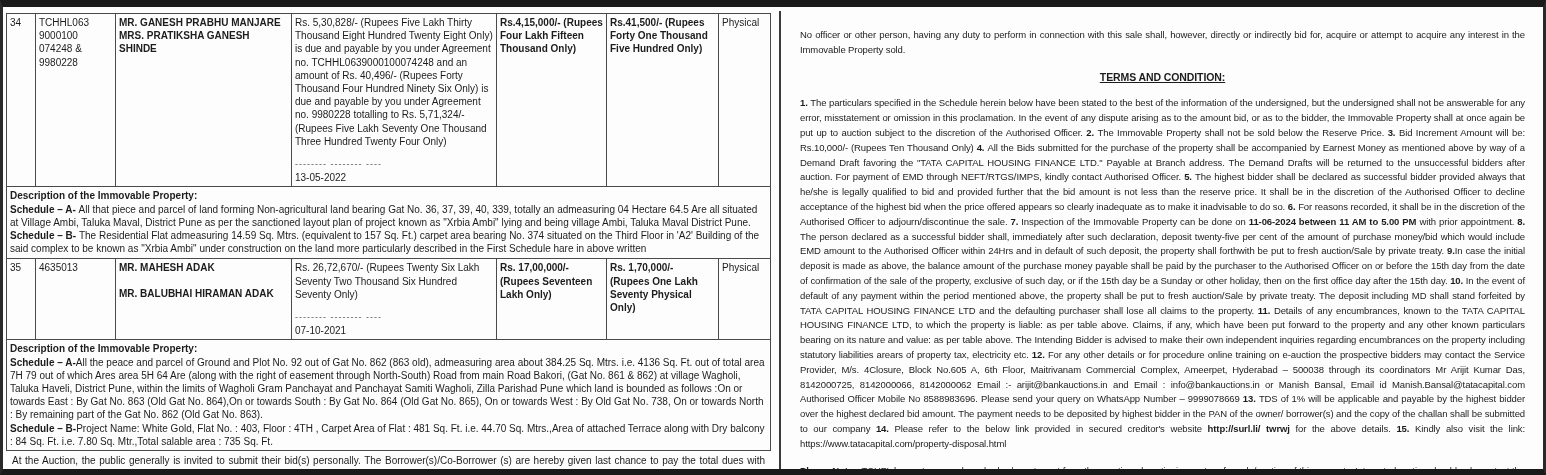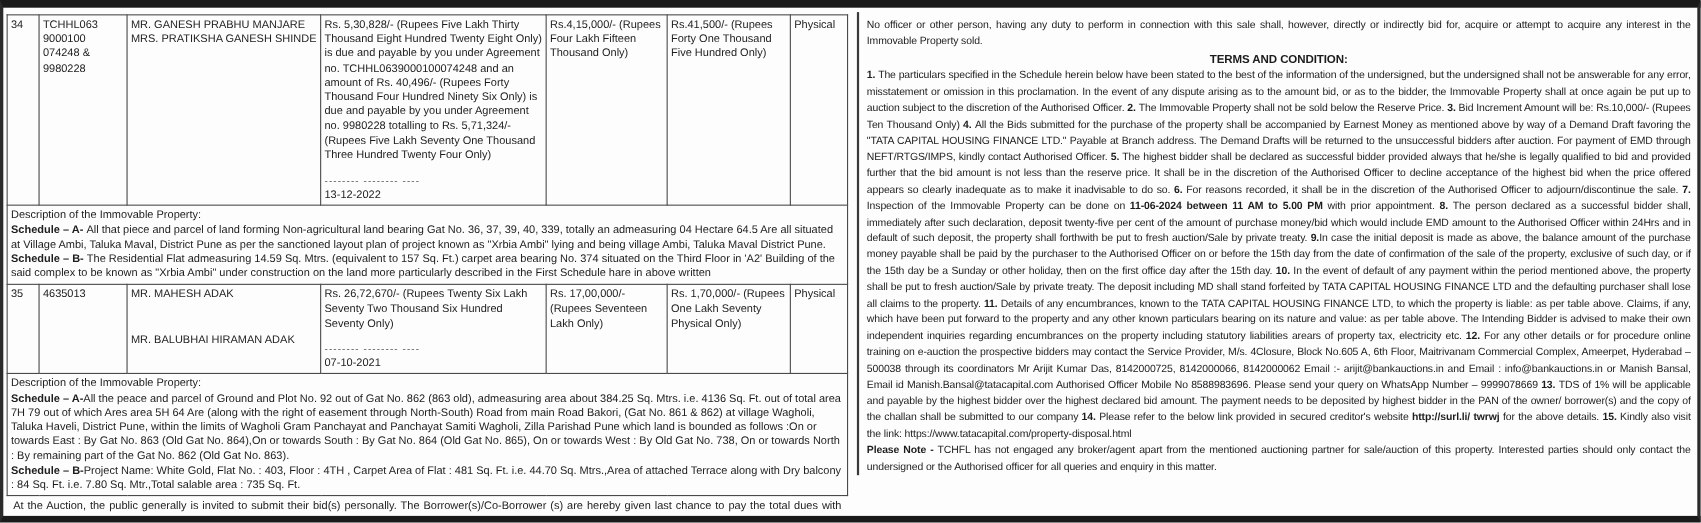--- a/index.html
+++ b/index.html
@@ -15,29 +15,29 @@
     position:absolute; left:776px; top:4px; width:762px;
     border-left:2px solid #3a3a3a; padding:5px 4px 0 7px;
     font-size:9.5px; line-height:14.8px; letter-spacing:-0.1px; text-align:justify;
   }
   table.sched { border-collapse:collapse; width:764px; table-layout:fixed; }
   table.sched td {
     border:1.5px solid #4a4a4a; vertical-align:top; padding:2px 3px;
     font-size:10px; line-height:13.2px; text-align:left; overflow:hidden;
   }
   td.desc { text-align:left; font-size:10.2px; line-height:14.2px; padding:2px 5px;margin-top:24px; }
-  .bold { font-weight:normal; }
-  .names2 .co { margin-top:28px; }
+  .bold { font-weight:bold; }
+  .names2 .co { margin-top:12px; }
   .dashes { color:#555; letter-spacing:1px; font-size:9px; margin-top:10px; }
   .note {
     font-size:10px; line-height:13.4px; padding:3px 6px 0 6px; text-align:justify;
   }
-  .right-panel p { margin:0; }
+  .right-panel p { margin:12px; }
   .tc-head { text-align:center; font-weight:bold; font-size:10.5px; margin:1px 0; }
-  .tc-head span { }
+  .tc-head span { text-decoration:underline; }
   .terms b { font-weight:bold; }
 </style>
 </head>
 <body>
 
 <div class="page">
 
   <div class="left-panel">
     <table class="sched">
       <colgroup>
@@ -53,21 +53,21 @@
           <tr style="height:146px">
         <td>34</td>
         <td>TCHHL063 9000100 074248 &amp; 9980228</td>
         <td>
           <div class="bold">MR. GANESH PRABHU MANJARE</div>
           <div class="bold co">MRS. PRATIKSHA GANESH SHINDE</div>
         </td>
         <td>
           <div>Rs. 5,30,828/- (Rupees Five Lakh Thirty Thousand Eight Hundred Twenty Eight  Only) is due and payable by you under Agreement no. TCHHL0639000100074248 and an amount of Rs. 40,496/- (Rupees Forty Thousand Four Hundred Ninety Six  Only) is due and payable by you under Agreement no. 9980228 totalling to Rs. 5,71,324/- (Rupees Five Lakh Seventy One Thousand Three Hundred Twenty Four  Only)</div>
           <div class="dashes">-------- -------- ----</div>
-          <div>13-12-2022</div>
+          <div>13-05-2022</div>
         </td>
         <td><span class="bold">Rs.4,15,000/- (Rupees Four Lakh Fifteen Thousand  Only)</span></td>
         <td class="bold">Rs.41,500/- (Rupees Forty One Thousand Five Hundred  Only)</td>
         <td>Physical</td>
       </tr>
       <tr style="height:72px">
         <td colspan="7" class="desc">
           <div class="bold">Description of the Immovable Property:</div>
           <div><b>Schedule – A- </b><span>All that piece and parcel of land forming Non-agricultural land bearing Gat No. 36, 37, 39, 40, 339, totally an admeasuring 04 Hectare 64.5 Are all situated at Village Ambi, Taluka Maval, District Pune as per the sanctioned layout plan of project known as "Xrbia Ambi" lying and being village Ambi, Taluka Maval District Pune.</span></div>
           <div><b>Schedule – B- </b><span>The Residential Flat admeasuring 14.59 Sq. Mtrs. (equivalent to 157 Sq. Ft.) carpet area bearing No. 374 situated on the Third Floor in 'A2' Building of the said complex to be known as "Xrbia Ambi" under construction on the land more particularly described in the First Schedule hare in above written</span></div>

